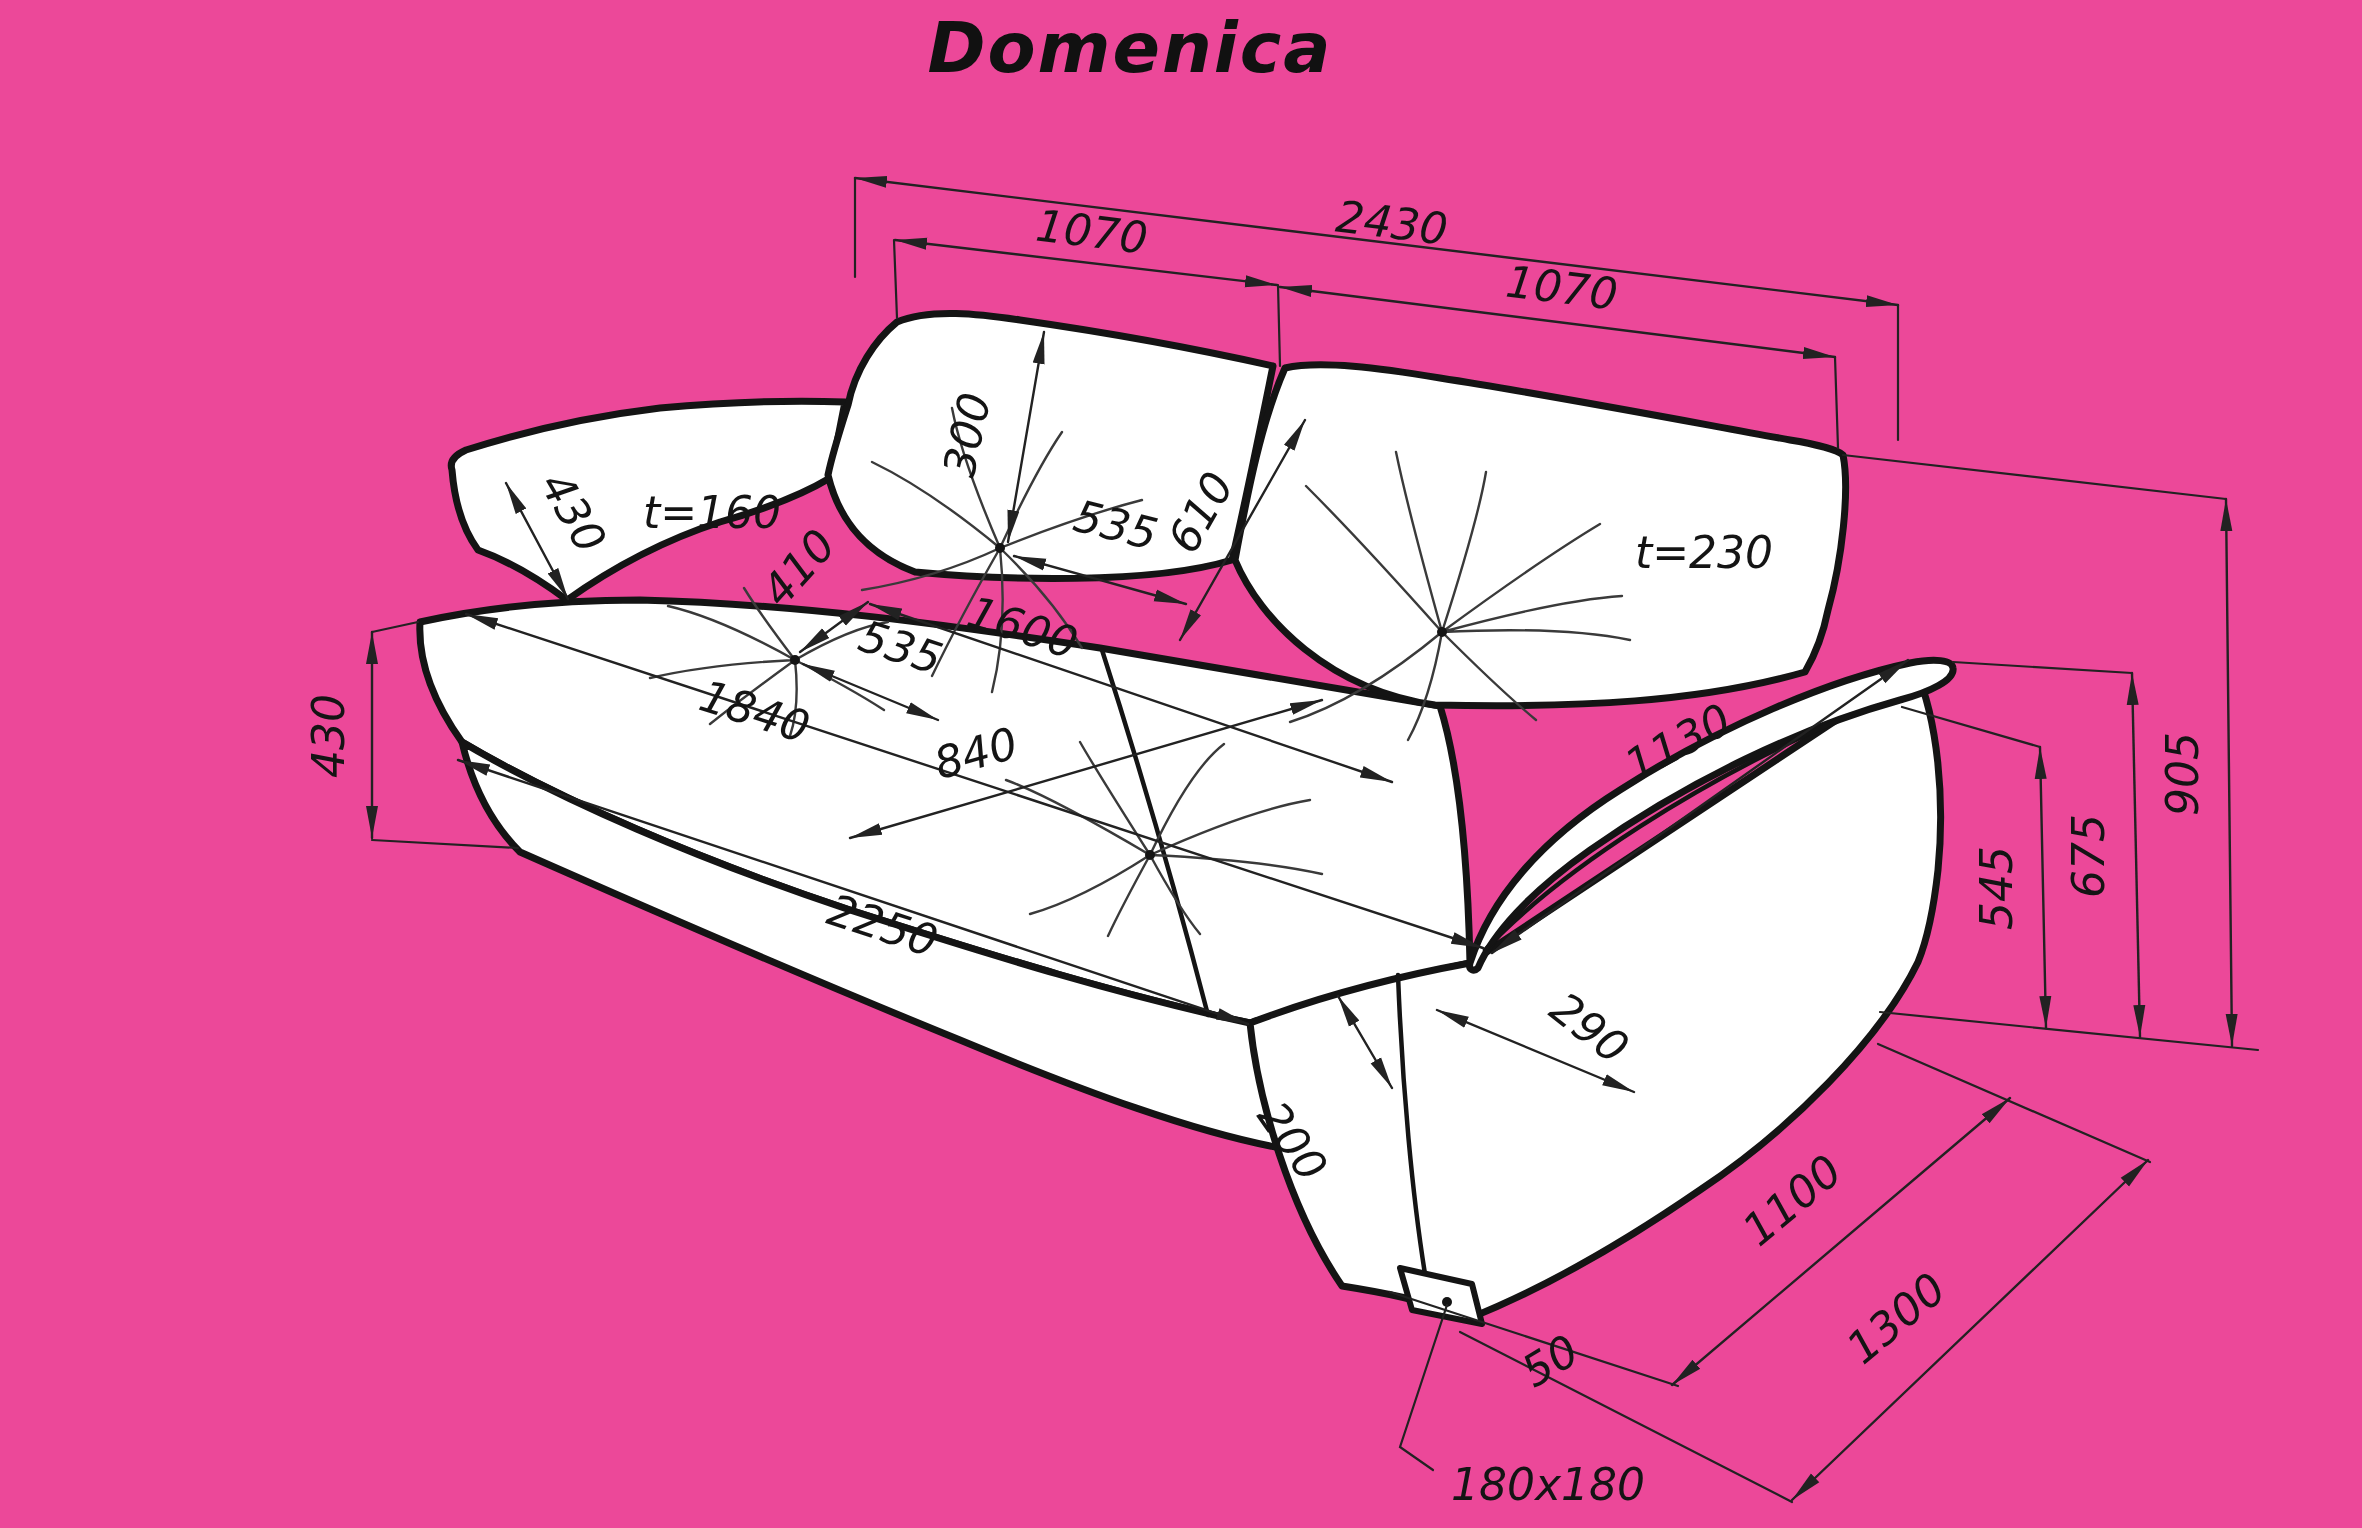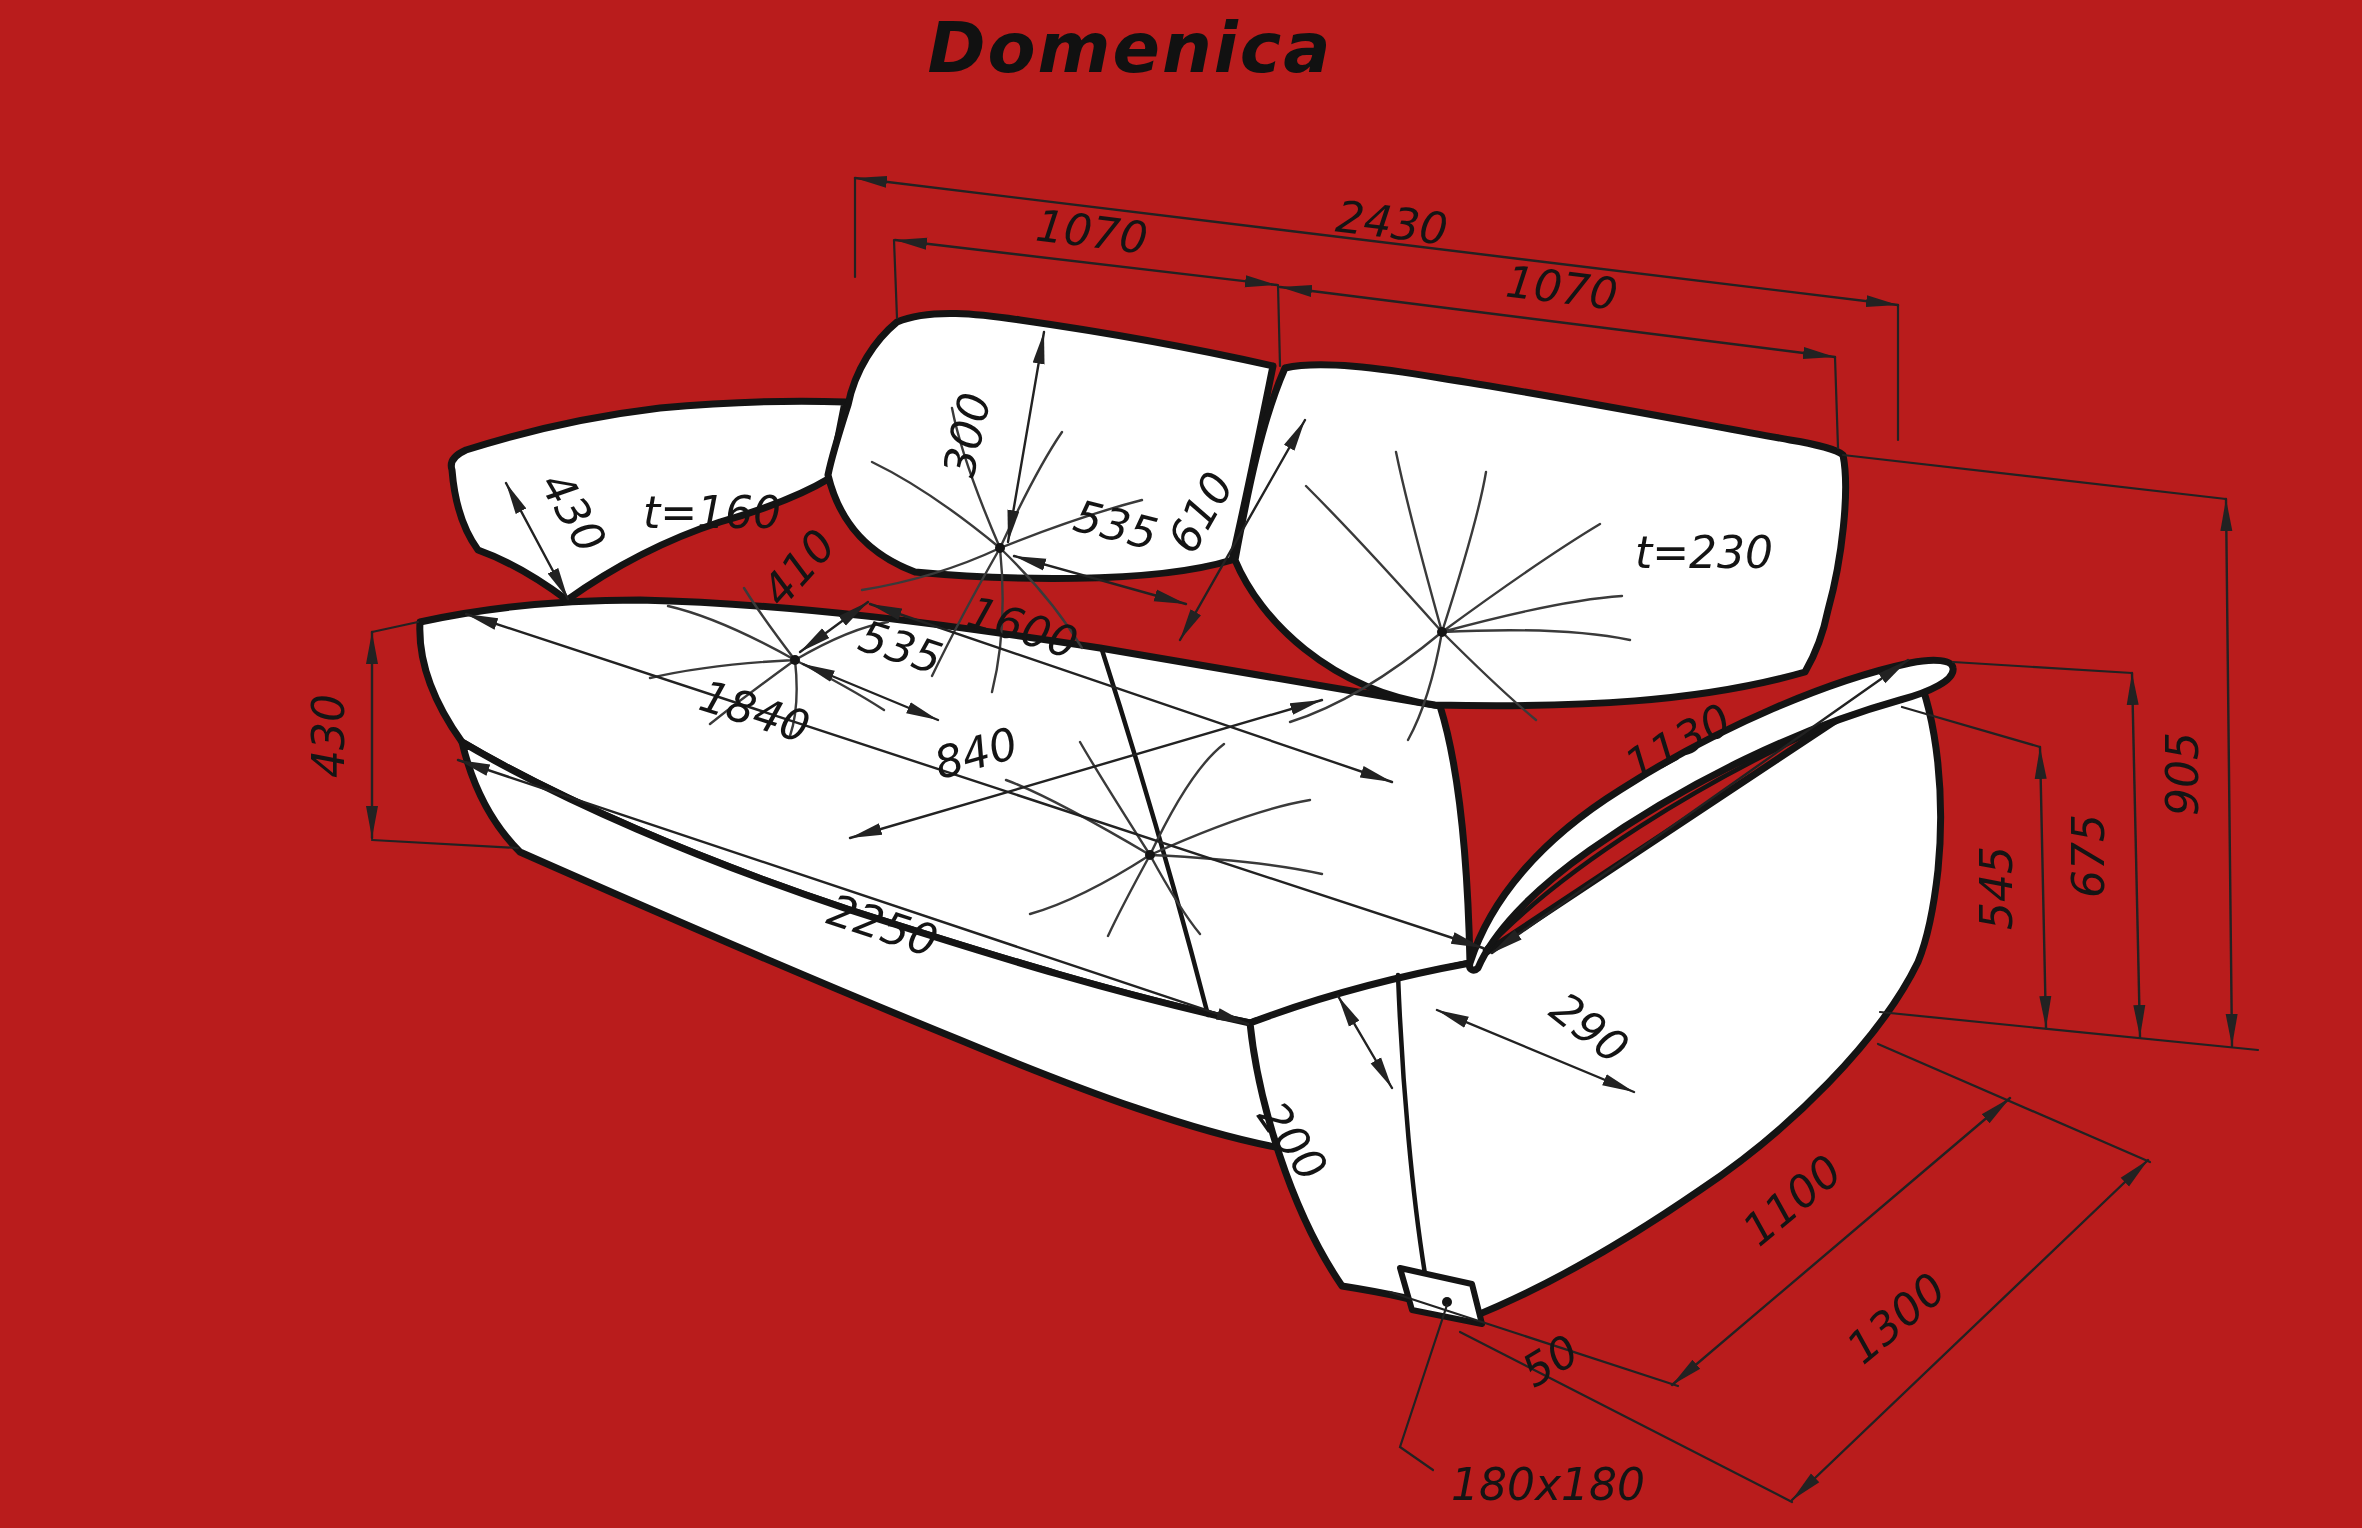--- a/index.html
+++ b/index.html
@@ -1,16 +1,16 @@
 <!DOCTYPE html>
 <html><head>
 <meta charset="utf-8">
 <style>
   html,body{margin:0;padding:0;background:#ffffff;}
-  #stage{position:relative;width:2362px;height:1528px;background:#b91c1c;overflow:hidden;
+  #stage{position:relative;width:2362px;height:1528px;background:#ec4899;overflow:hidden;
          font-family:"DejaVu Sans",sans-serif;}
   svg{position:absolute;left:0;top:0;}
   .outline{fill:#ffffff;stroke:#141414;stroke-width:7;stroke-linejoin:round;stroke-linecap:round;}
   .outline2{fill:none;stroke:#141414;stroke-width:4.5;stroke-linejoin:round;stroke-linecap:round;}
   .tuft{fill:none;stroke:#3a3a3a;stroke-width:2.4;stroke-linecap:round;}
   .dim{fill:none;stroke:#222222;stroke-width:2.4;stroke-linecap:round;}
   .ext{fill:none;stroke:#222222;stroke-width:2.2;stroke-linecap:round;}
   .lbl{fill:#141414;font-size:44px;font-style:italic;font-family:"DejaVu Sans",sans-serif;text-anchor:middle;}
   .ttl{fill:#111111;font-size:70px;font-style:italic;font-weight:bold;letter-spacing:2px;
        font-family:"DejaVu Sans",sans-serif;text-anchor:middle;}

